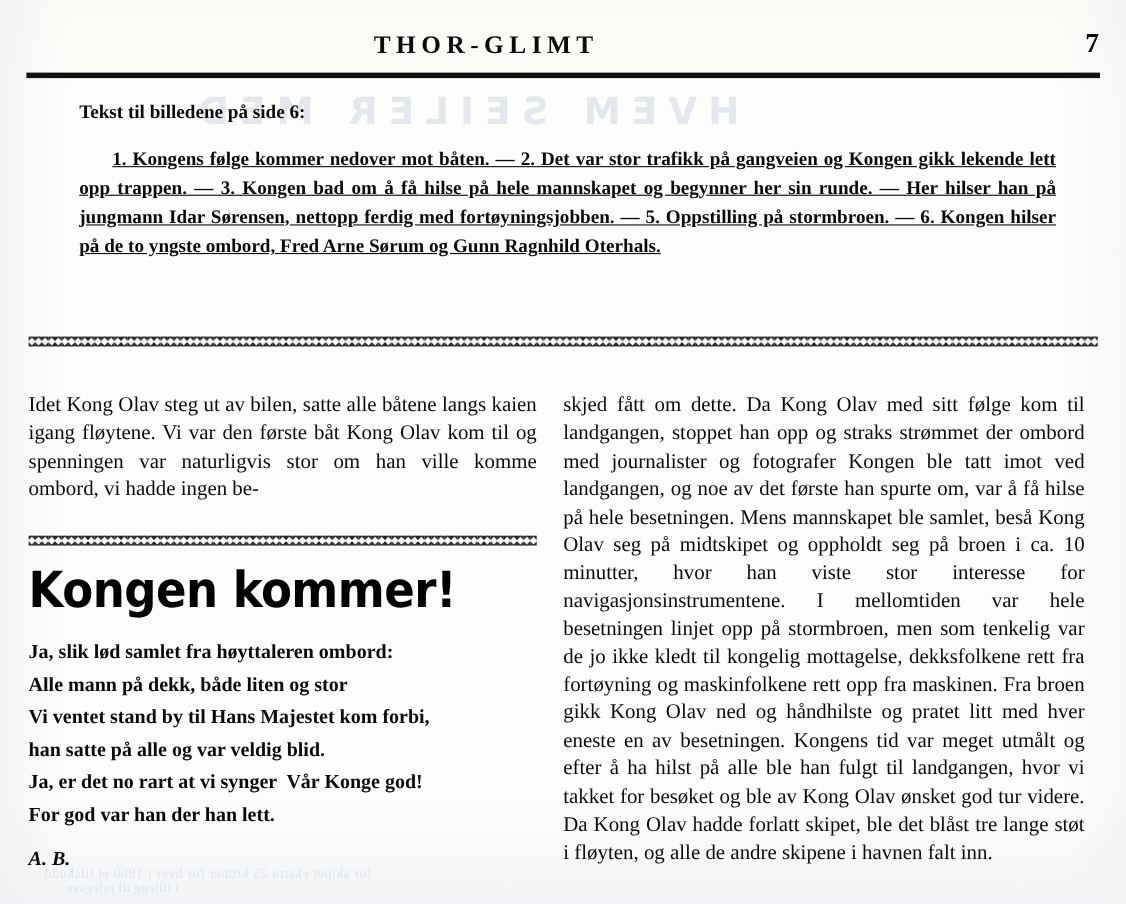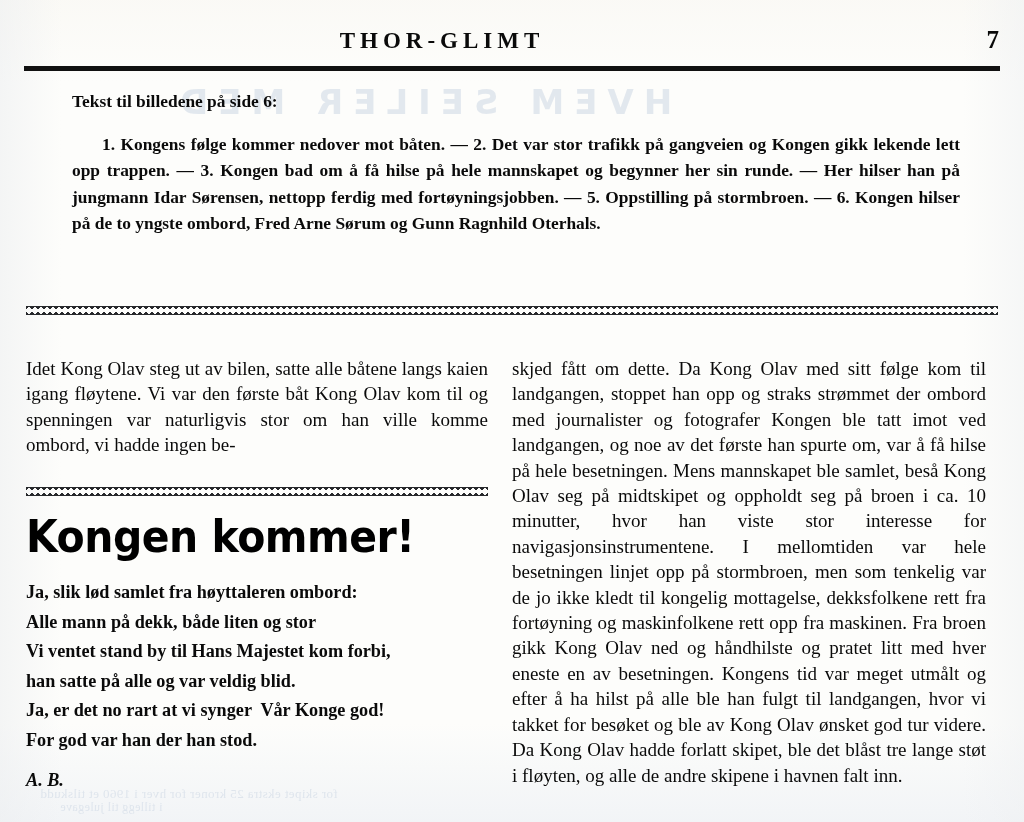--- a/index.html
+++ b/index.html
@@ -107,20 +107,21 @@
     font-size: 17.4px;
     line-height: 26.5px;
     text-align: justify;
   }
   #caption-heading {
     margin: 0 0 16px 0;
   }
   #caption-body {
     margin: 0;
     text-indent: 30px;
+    text-decoration: underline;
   }
 
   
   .zigzag {
     position: absolute;
     height: 9px;
     background-image:
       linear-gradient(135deg, #15171a 25%, transparent 25%),
       linear-gradient(225deg, #15171a 25%, transparent 25%),
       linear-gradient(315deg, #15171a 25%, transparent 25%),
@@ -214,21 +215,21 @@
   </div>
 
   <h1 id="headline">Kongen kommer!</h1>
 
   <div id="poem">
     <p class="poem-line">Ja, slik lød samlet fra høyttaleren ombord:</p>
     <p class="poem-line">Alle mann på dekk, både liten og stor</p>
     <p class="poem-line">Vi ventet stand by til Hans Majestet kom forbi,</p>
     <p class="poem-line">han satte på alle og var veldig blid.</p>
     <p class="poem-line">Ja, er det no rart at vi synger  Vår Konge god!</p>
-    <p class="poem-line">For god var han der han stod.</p>
+    <p class="poem-line">For god var han der han lett.</p>
     <p id="poem-signature">A. B.</p>
   </div>
 
   <div class="col" id="col-right">
     <p class="body-para">skjed fått om dette. Da Kong Olav med sitt følge kom til landgangen, stoppet han opp og straks strømmet der ombord med journalister og fotografer Kongen ble tatt imot ved landgangen, og noe av det første han spurte om, var å få hilse på hele besetningen. Mens mannskapet ble samlet, beså Kong Olav seg på midtskipet og oppholdt seg på broen i ca. 10 minutter, hvor han viste stor interesse for navigasjonsinstrumentene. I mellomtiden var hele besetningen linjet opp på stormbroen, men som tenkelig var de jo ikke kledt til kongelig mottagelse, dekksfolkene rett fra fortøyning og maskinfolkene rett opp fra maskinen. Fra broen gikk Kong Olav ned og håndhilste og pratet litt med hver eneste en av besetningen. Kongens tid var meget utmålt og efter å ha hilst på alle ble han fulgt til landgangen, hvor vi takket for besøket og ble av Kong Olav ønsket god tur videre. Da Kong Olav hadde forlatt skipet, ble det blåst tre lange støt i fløyten, og alle de andre skipene i havnen falt inn.</p>
   </div>
 
 </div>
 
 </body></html>

